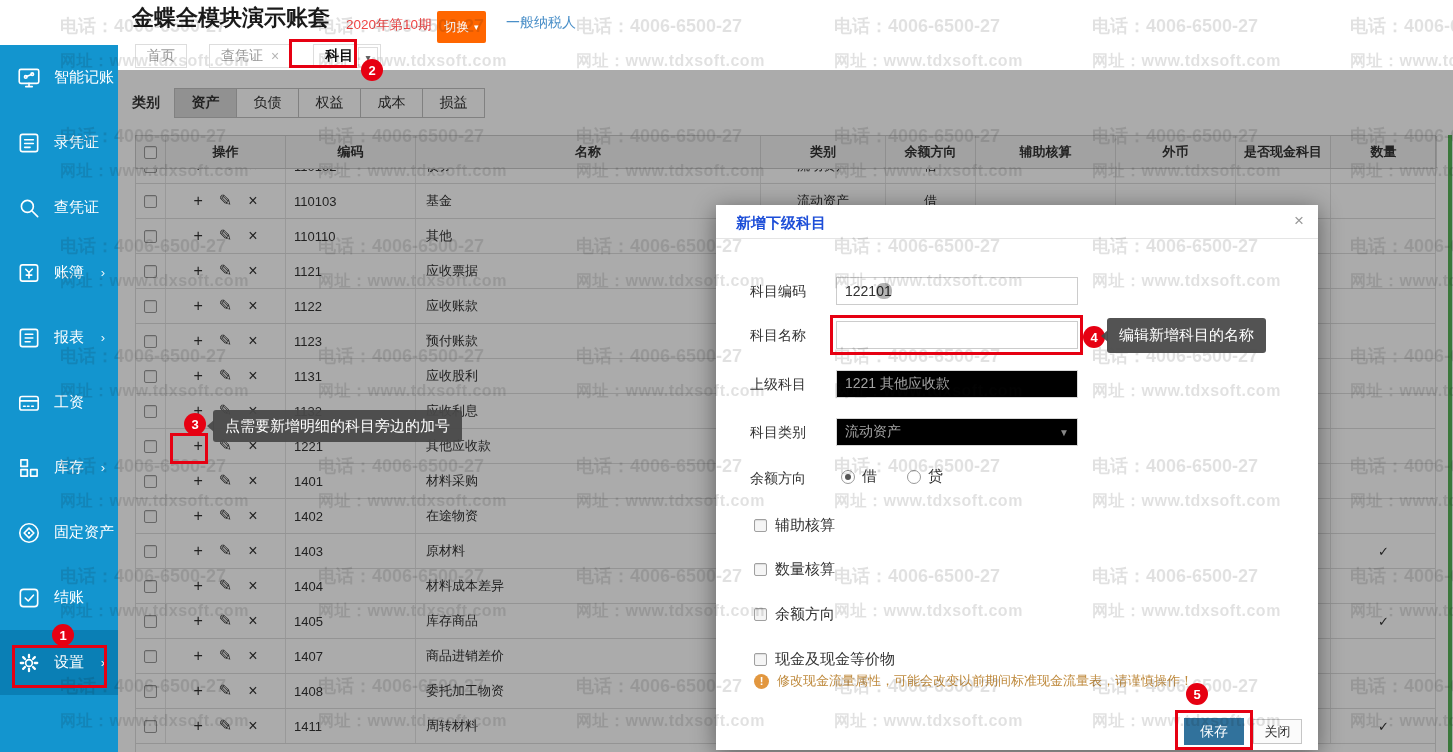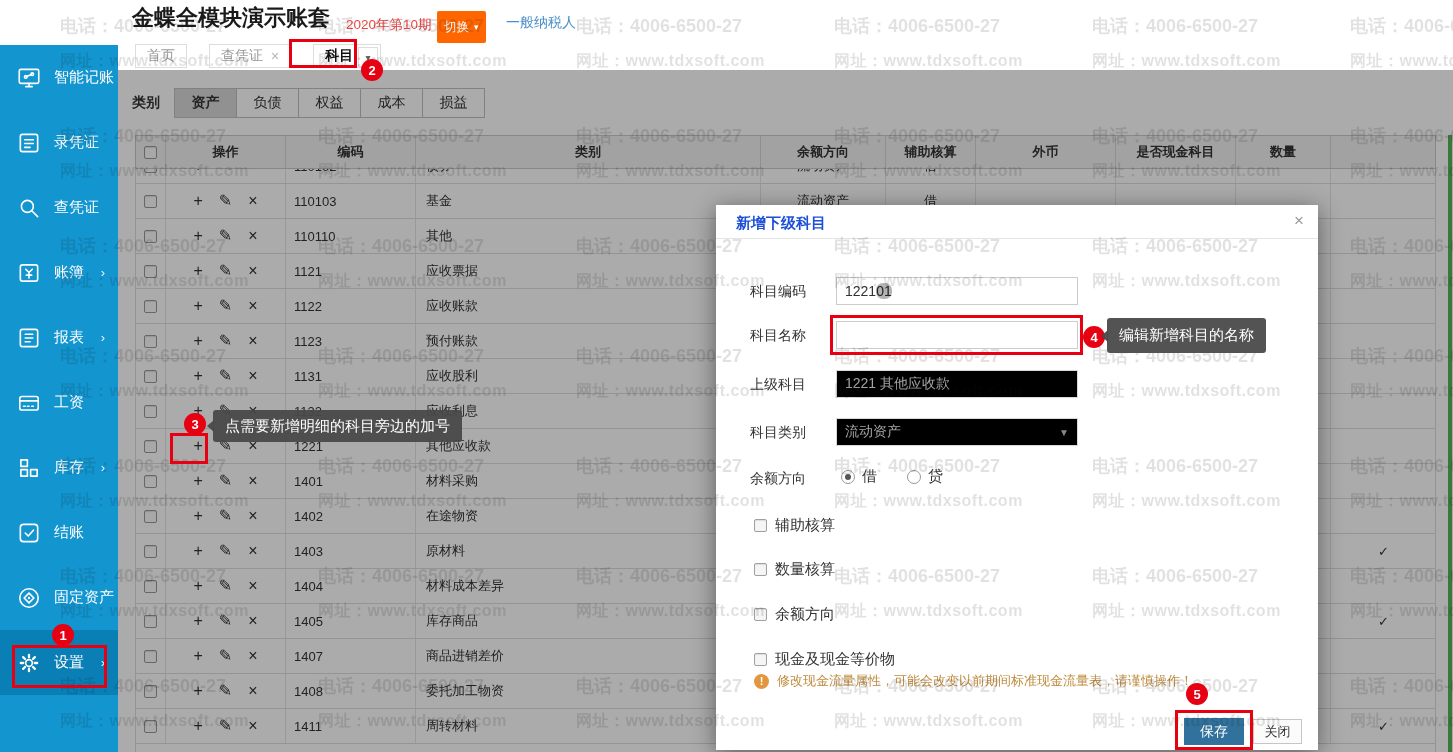--- a/index.html
+++ b/index.html
@@ -200,35 +200,35 @@
             <rect x="4.5" y="13.5" width="6" height="6"></rect>
             <rect x="13.5" y="13.5" width="6" height="6"></rect>
           </svg>
         </span>
         <span>库存</span>
         <span class="chev">›</span>
       </div>
       <div class="side-item">
         <span class="s-icon">
           <svg viewBox="0 0 24 24" fill="none" stroke="#fff" stroke-width="1.5" stroke-linecap="round" stroke-linejoin="round">
-            <rect x="4" y="4" width="16" height="16" rx="3"></rect>
-            <path d="M8.5 12l2.8 2.8 4.8-5.4"></path>
-          </svg>
-        </span>
-        <span>结账</span>
-      </div>
-      <div class="side-item">
-        <span class="s-icon">
-          <svg viewBox="0 0 24 24" fill="none" stroke="#fff" stroke-width="1.5" stroke-linecap="round" stroke-linejoin="round">
             <circle cx="12" cy="12" r="8.5"></circle>
             <path d="M12 7.5l4.5 4.5-4.5 4.5L7.5 12z"></path>
             <circle cx="12" cy="12" r="1.1" fill="#fff" stroke="none"></circle>
           </svg>
         </span>
         <span>固定资产</span>
+      </div>
+      <div class="side-item">
+        <span class="s-icon">
+          <svg viewBox="0 0 24 24" fill="none" stroke="#fff" stroke-width="1.5" stroke-linecap="round" stroke-linejoin="round">
+            <rect x="4" y="4" width="16" height="16" rx="3"></rect>
+            <path d="M8.5 12l2.8 2.8 4.8-5.4"></path>
+          </svg>
+        </span>
+        <span>结账</span>
       </div>
       <div class="side-item selected">
         <span class="s-icon">
           <svg viewBox="0 0 24 24" fill="none" stroke="#fff" stroke-width="1.5" stroke-linecap="round" stroke-linejoin="round">
             <circle cx="12" cy="12" r="3.1"></circle>
             <path stroke-width="2.1" d="M12 4.4v2.3M12 17.3v2.3M4.4 12h2.3M17.3 12h2.3M6.6 6.6l1.7 1.7M15.7 15.7l1.7 1.7M17.4 6.6l-1.7 1.7M8.3 15.7l-1.7 1.7"></path>
           </svg>
         </span>
         <span>设置</span>
         <span class="chev">›</span>
@@ -270,20 +270,21 @@
         <div class="cat-btn">成本</div>
         <div class="cat-btn">损益</div>
       </div>
     <div id="table" class="abs">
       <div id="thead" class="grid-row">
           <div>
             <div class="cb"></div>
           </div>
           <div>操作</div>
           <div>编码</div>
+          <div>名称</div>
           <div>类别</div>
           <div>余额方向</div>
           <div>辅助核算</div>
           <div>外币</div>
           <div>是否现金科目</div>
           <div>数量</div>
         </div>
       <div id="tbody">
           <div class="grid-row tr partial">
             <div class="c-check">

